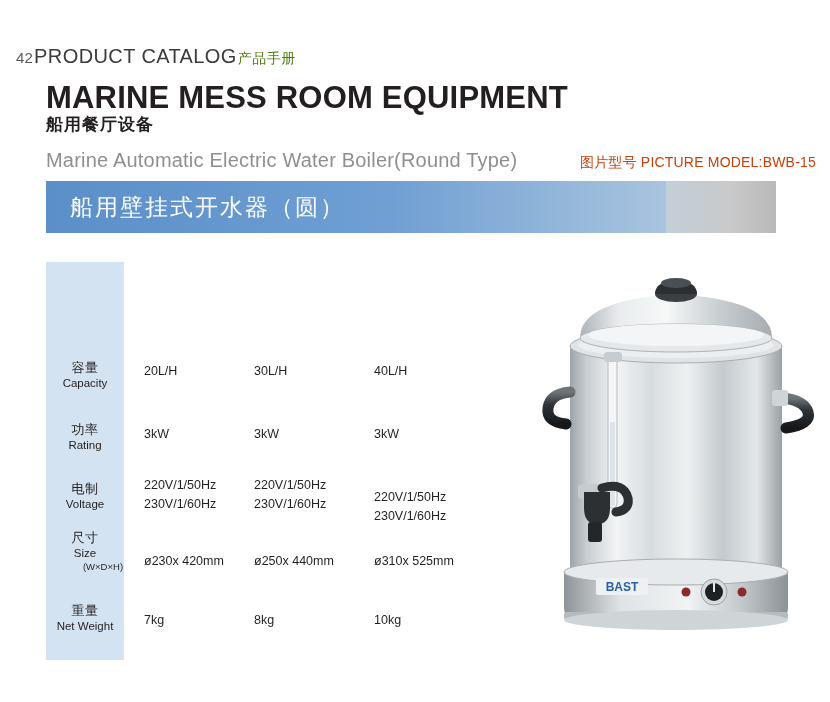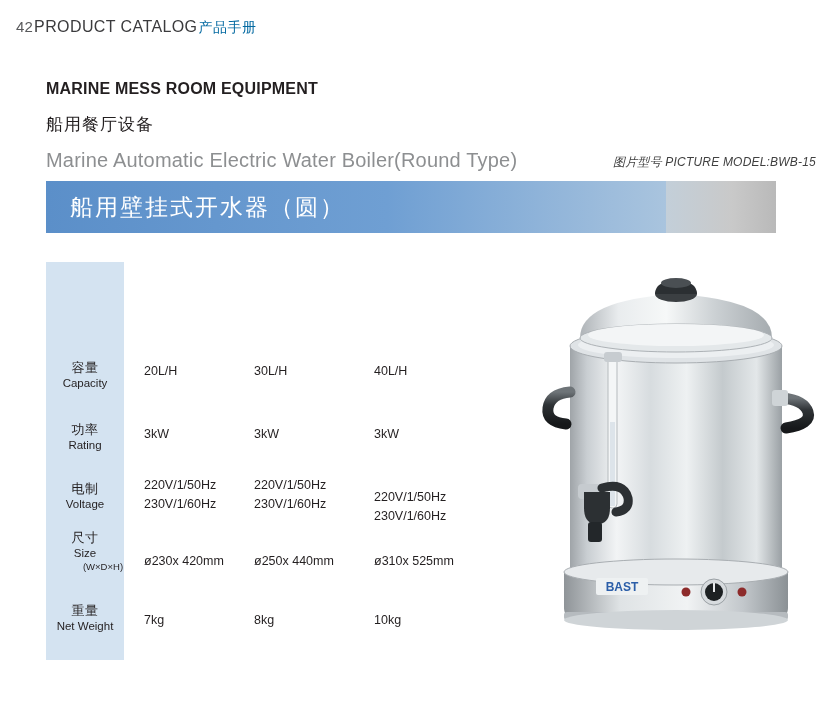--- a/index.html
+++ b/index.html
@@ -22,66 +22,66 @@
     display: flex;
     align-items: baseline;
     gap: 1px;
   }
   .page-number {
     font-size: 15px;
     color: #58595b;
     letter-spacing: 0.2px;
   }
   .header-title-en {
-    font-size: 16px;
+    font-size: 20px;
     color: #3b3b3d;
     letter-spacing: 0.4px;
+    margin-top: 27px;
   }
   .header-title-cn {
     font-size: 14px;
-    color: #0369a1;
+    color: #4d7c0f;
     letter-spacing: 0.5px;
   }
 
   
   .section-title-en {
     position: absolute;
     top: 80px;
     left: 46px;
-    font-size: 16px;
+    font-size: 31px;
     font-weight: bold;
     letter-spacing: 0.2px;
     color: #231f20;
   }
   .section-title-cn {
     position: absolute;
     top: 113px;
     left: 46px;
     font-size: 17px;
-    font-weight: normal;
+    font-weight: bold;
     color: #231f20;
     letter-spacing: 1px;
   }
 
   .product-name-en {
     position: absolute;
     top: 149px;
     left: 46px;
     font-size: 20px;
     color: #8d8f91;
     letter-spacing: 0.2px;
   }
   .picture-model {
     position: absolute;
     top: 154px;
     right: 14px;
-    font-size: 12px;
-    color: #404040;
+    font-size: 14px;
+    color: #c2410c;
     letter-spacing: 0.2px;
-    font-style: italic;
   }
 
   
   .title-band {
     position: absolute;
     top: 181px;
     left: 46px;
     width: 730px;
     height: 52px;
   }

